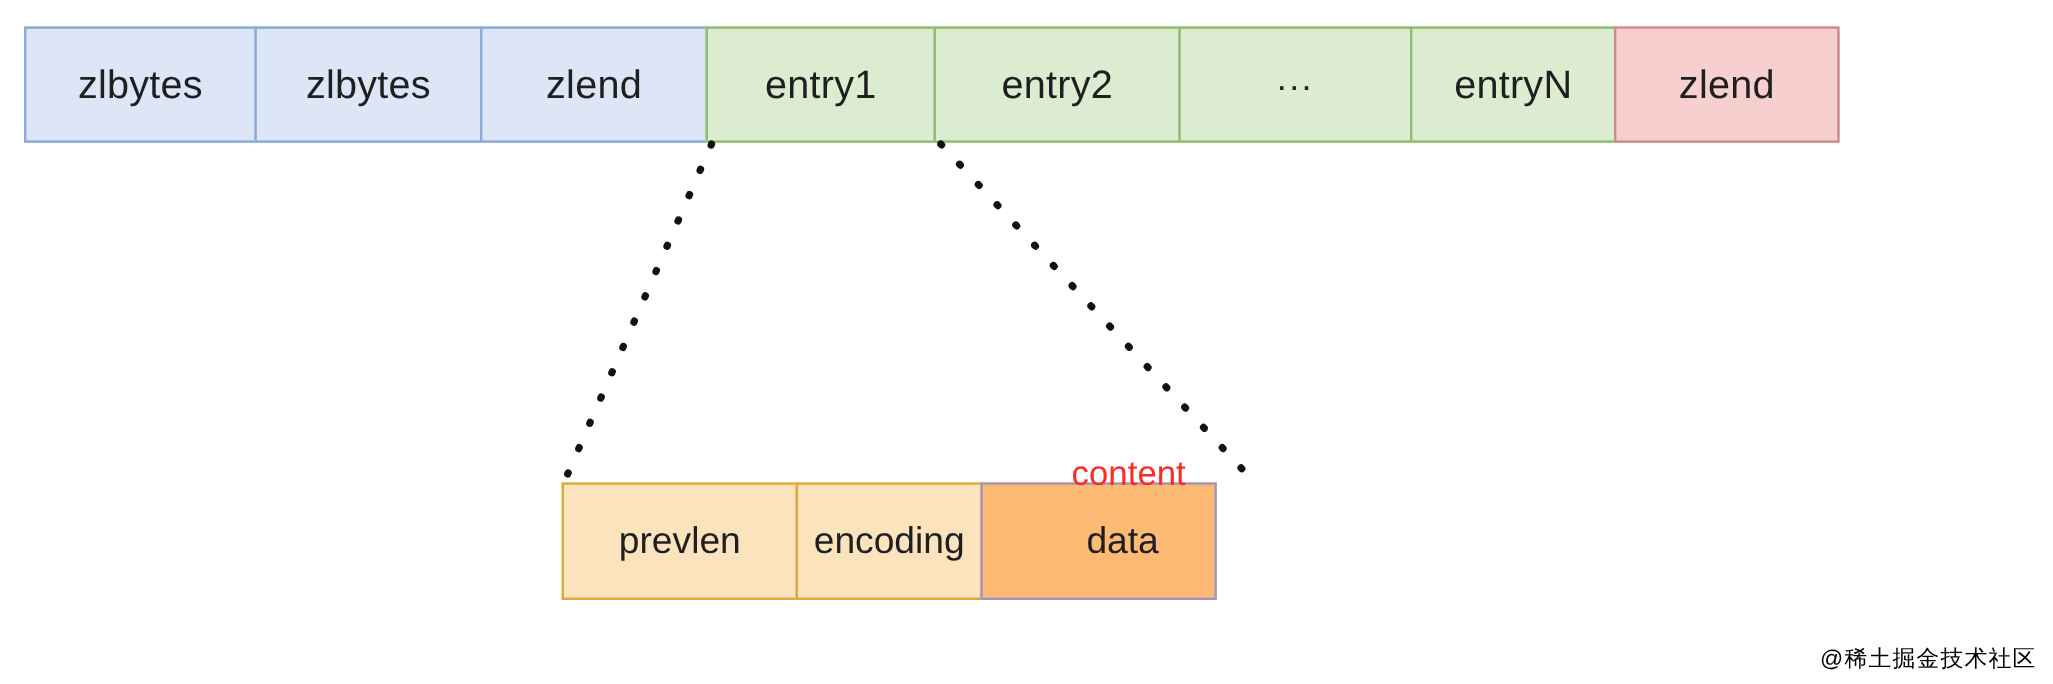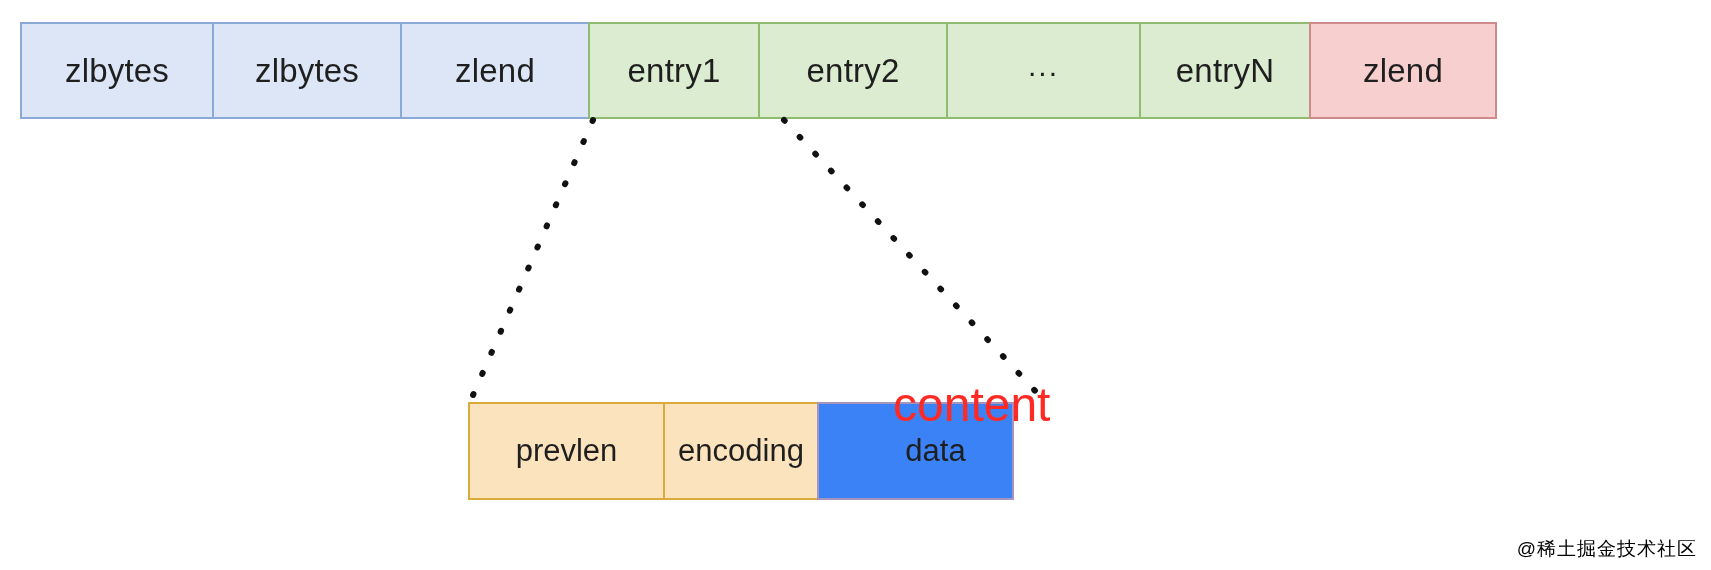--- a/index.html
+++ b/index.html
@@ -89,31 +89,31 @@
     border-style: solid;
     border-width: 2px;
     margin-right: -2px;
     position: relative;
   }
   .en-cell.orange {
     background: #fbe3bd;
     border-color: #d9ab3c;
   }
   .en-cell.purple {
-    background: #3b82f6;
+    background: #fdba74;
     border-color: #a696bd;
     padding-left: 40px;
   }
 
   
   #content-annotation {
     position: absolute;
     left: 893px;
     top: 381px;
-    font-size: 48px;
+    font-size: 29px;
     color: #ff2a24;
     white-space: nowrap;
     letter-spacing: 0px;
     line-height: 1;
   }
 
   
   #watermark {
     position: absolute;
     right: 14px;
@@ -132,24 +132,24 @@
   <div id="ziplist-row">
     <div class="zl-cell blue" style="width:194px">
         <span>zlbytes</span>
       </div>
     <div class="zl-cell blue" style="width:190px">
         <span>zlbytes</span>
       </div>
     <div class="zl-cell blue" style="width:190px">
         <span>zlend</span>
       </div>
-    <div class="zl-cell green" style="width:172px">
+    <div class="zl-cell green" style="width:192px">
         <span>entry1</span>
       </div>
-    <div class="zl-cell green" style="width:190px">
+    <div class="zl-cell green" style="width:206px">
         <span>entry2</span>
       </div>
     <div class="zl-cell green ellipsis" style="width:195px">
         <span>...</span>
       </div>
     <div class="zl-cell green" style="width:172px">
         <span>entryN</span>
       </div>
     <div class="zl-cell pink" style="width:188px">
         <span>zlend</span>

